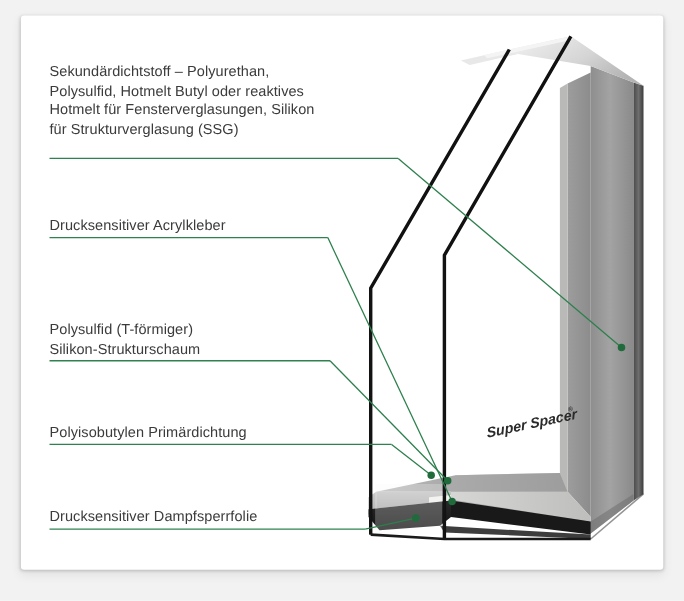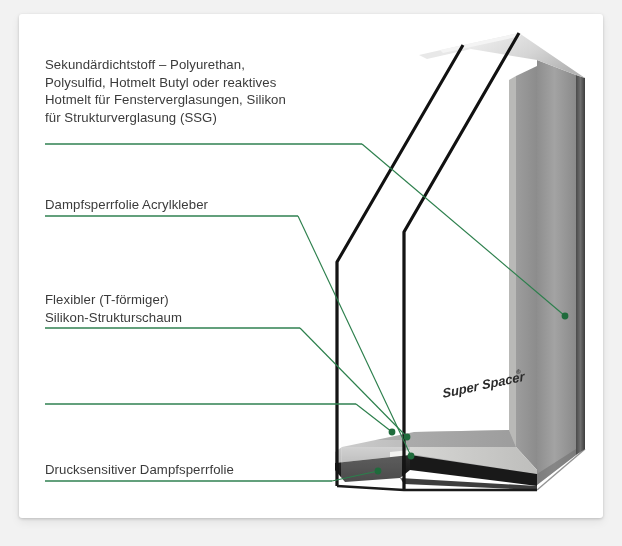--- a/index.html
+++ b/index.html
@@ -77,25 +77,26 @@
 
 <div id="stage">
 
   <div id="card" style="background: rgb(255, 255, 255);"></div>
 
   <div class="callout" id="label-secondary">Sekundärdichtstoff – Polyurethan,
 Polysulfid, Hotmelt Butyl oder reaktives
 Hotmelt für Fensterverglasungen, Silikon
 für Strukturverglasung (SSG)</div>
 
-  <div class="callout" id="label-acrylic">Dampfsperrfolie Acrylkleber</div>
-
-  <div class="callout" id="label-foam">Flexibler (T-förmiger)
+  <div class="callout" id="label-acrylic">Drucksensitiver Acrylkleber</div>
+
+  <div class="callout" id="label-foam">Polysulfid (T-förmiger)
 Silikon-Strukturschaum</div>
 
+  <div class="callout" id="label-primary">Polyisobutylen Primärdichtung</div>
 
   <div class="callout" id="label-vapour">Drucksensitiver Dampfsperrfolie</div>
 
   <svg id="art" width="622" height="546" viewBox="0 0 622 546">
     <defs>
 
       <linearGradient id="gSealFace" x1="0" y1="0" x2="1" y2="0">
         <stop offset="0" stop-color="#8e8e8e"></stop>
         <stop offset="0.45" stop-color="#a3a3a3"></stop>
         <stop offset="1" stop-color="#8a8a8a"></stop>

